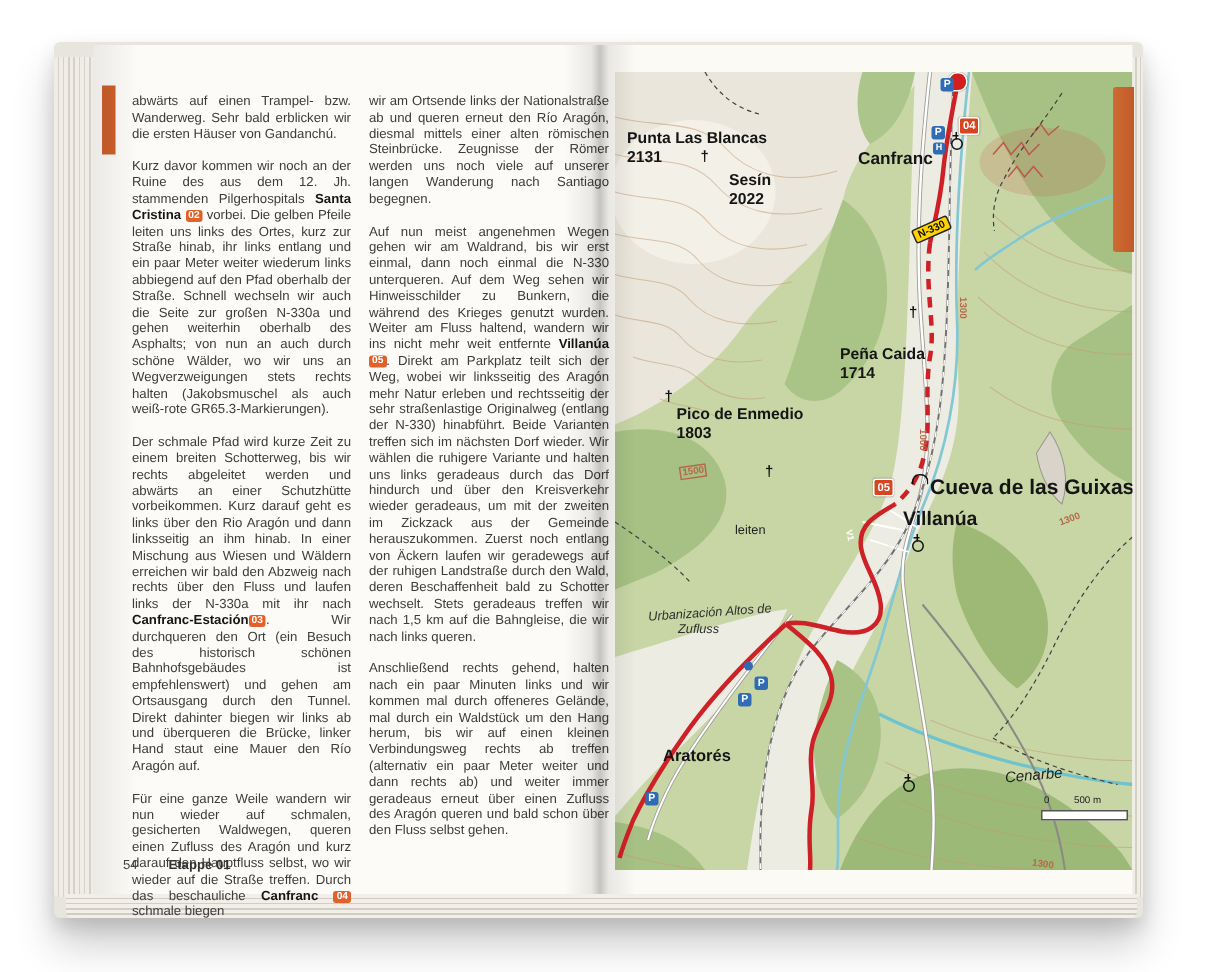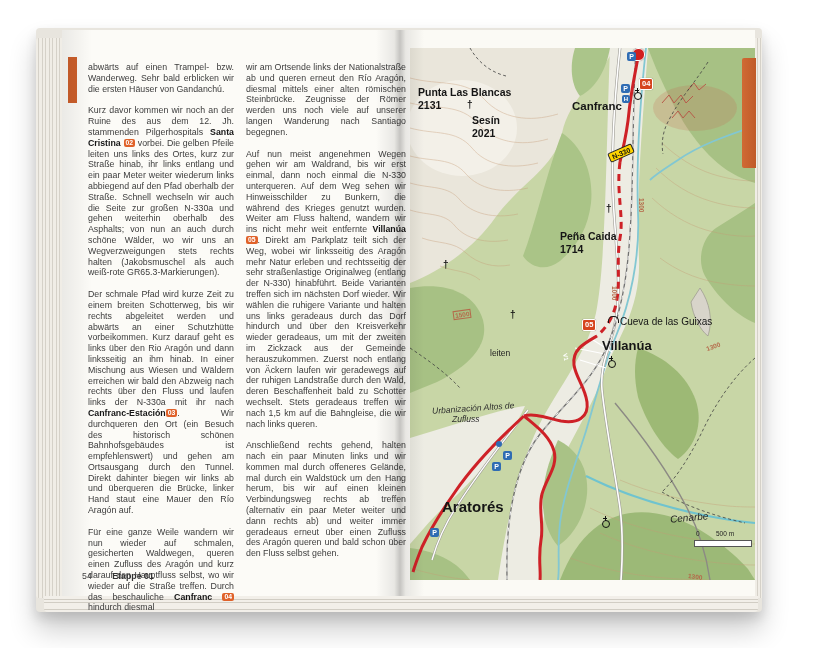--- a/index.html
+++ b/index.html
@@ -69,40 +69,40 @@
   .variant{position:absolute;color:#fff;font-size:6px;font-weight:bold;transform:rotate(78deg);}
   .pin{position:absolute;width:11px;height:11px;background:#d11f1f;border:1.5px solid #fff;
     border-radius:6px 6px 6px 1px;box-shadow:0 0 1px rgba(0,0,0,.5);}
   .scale{position:absolute;font-size:6.5px;color:#222;}
   .scale-bar{position:absolute;width:56px;height:5px;background:#fff;border:1px solid #555;}
   .tab{position:absolute;left:706px;top:30px;width:14px;height:110px;z-index:28;
     background:linear-gradient(90deg,#d06a34,#c05a28);border-radius:2px 0 0 2px;}
   .urban{font-style:italic;font-size:8.5px;color:#2e2e2e;font-weight:normal;}
   .cenarbe{font-style:italic;font-size:10px;color:#222;font-weight:normal;}
   .oquedad{font-size:8.5px;font-weight:normal;color:#222;}
-  .cueva{font-weight:normal;font-size:10px;}
+  .cueva{font-weight:bold;font-size:14px;}
 </style>
 </head>
 <body>
 
 <div class="book">
   <div class="stack-l"></div>
   <div class="stack-r"></div>
   <div class="stack-b"></div>
 
   <div class="page-left"></div>
   <div class="page-right"></div>
 
   <div class="chapter-bar"></div>
 
   <div class="col col1">
     <p><span>abwärts auf einen Trampel- bzw. Wanderweg. Sehr bald erblicken wir die ersten Häuser von Gandanchú.</span></p>
     <p><span>Kurz davor kommen wir noch an der Ruine des aus dem 12. Jh. stammenden Pilgerhospitals </span><span class="b">Santa Cristina</span><span> </span><span class="badge">02</span><span> vorbei. Die gelben Pfeile leiten uns links des Ortes, kurz zur Straße hinab, ihr links entlang und ein paar Meter weiter wiederum links abbiegend auf den Pfad oberhalb der Straße. Schnell wechseln wir auch die Seite zur großen N-330a und gehen weiterhin oberhalb des Asphalts; von nun an auch durch schöne Wälder, wo wir uns an Wegverzweigungen stets rechts halten (Jakobsmuschel als auch weiß-rote GR65.3-Markierungen).</span></p>
     <p><span>Der schmale Pfad wird kurze Zeit zu einem breiten Schotterweg, bis wir rechts abgeleitet werden und abwärts an einer Schutzhütte vorbeikommen. Kurz darauf geht es links über den Rio Aragón und dann linksseitig an ihm hinab. In einer Mischung aus Wiesen und Wäldern erreichen wir bald den Abzweig nach rechts über den Fluss und laufen links der N-330a mit ihr nach </span><span class="b">Canfranc-Estación</span><span class="badge">03</span><span>. Wir durchqueren den Ort (ein Besuch des historisch schönen Bahnhofsgebäudes ist empfehlenswert) und gehen am Ortsausgang durch den Tunnel. Direkt dahinter biegen wir links ab und überqueren die Brücke, linker Hand staut eine Mauer den Río Aragón auf.</span></p>
-    <p><span>Für eine ganze Weile wandern wir nun wieder auf schmalen, gesicherten Waldwegen, queren einen Zufluss des Aragón und kurz darauf den Hauptfluss selbst, wo wir wieder auf die Straße treffen. Durch das beschauliche </span><span class="b">Canfranc</span><span> </span><span class="badge">04</span><span> hindurch diesmal</span></p>
+    <p><span>Für eine ganze Weile wandern wir nun wieder auf schmalen, gesicherten Waldwegen, queren einen Zufluss des Aragón und kurz darauf den Hauptfluss selbst, wo wir wieder auf die Straße treffen. Durch das beschauliche </span><span class="b">Canfranc</span><span> </span><span class="badge">04</span><span> schmale biegen</span></p>
   </div>
 
   <div class="col col2">
     <p><span>wir am Ortsende links der Nationalstraße ab und queren erneut den Río Aragón, diesmal mittels einer alten römischen Steinbrücke. Zeugnisse der Römer werden uns noch viele auf unserer langen Wanderung nach Santiago begegnen.</span></p>
     <p><span>Auf nun meist angenehmen Wegen gehen wir am Waldrand, bis wir erst einmal, dann noch einmal die N-330 unterqueren. Auf dem Weg sehen wir Hinweisschilder zu Bunkern, die während des Krieges genutzt wurden. Weiter am Fluss haltend, wandern wir ins nicht mehr weit entfernte </span><span class="b">Villanúa</span><span> </span><span class="badge">05</span><span>. Direkt am Parkplatz teilt sich der Weg, wobei wir linksseitig des Aragón mehr Natur erleben und rechtsseitig der sehr straßenlastige Originalweg (entlang der N-330) hinabführt. Beide Varianten treffen sich im nächsten Dorf wieder. Wir wählen die ruhigere Variante und halten uns links geradeaus durch das Dorf hindurch und über den Kreisverkehr wieder geradeaus, um mit der zweiten im Zickzack aus der Gemeinde herauszukommen. Zuerst noch entlang von Äckern laufen wir geradewegs auf der ruhigen Landstraße durch den Wald, deren Beschaffenheit bald zu Schotter wechselt. Stets geradeaus treffen wir nach 1,5 km auf die Bahngleise, die wir nach links queren.</span></p>
     <p><span>Anschließend rechts gehend, halten nach ein paar Minuten links und wir kommen mal durch offeneres Gelände, mal durch ein Waldstück um den Hang herum, bis wir auf einen kleinen Verbindungsweg rechts ab treffen (alternativ ein paar Meter weiter und dann rechts ab) und weiter immer geradeaus erneut über einen Zufluss des Aragón queren und bald schon über den Fluss selbst gehen.</span></p>
   </div>
 
   <div class="footer">
     <span class="pnum">54</span>
@@ -196,37 +196,41 @@
     <div class="p-icon" style="left:211px;top:36px;">P</div>
     <div class="h-icon" style="left:212px;top:47px;">H</div>
     <div class="badge-map" style="left:229px;top:30px;">04</div>
     <span class="church" style="left:224px;top:44px;"></span>
 
     <div class="mlabel" style="left:8px;top:34px;">
       <span class="peak-name">Punta Las Blancas</span>
       <span class="peak-elev">2131</span>
     </div>
     <span class="cross" style="left:57px;top:52px;">†</span>
-    <div class="mlabel" style="left:62px;top:62px;">
+    <div class="mlabel" style="left:76px;top:62px;">
       <span class="peak-name">Sesín</span>
-      <span class="peak-elev">2021</span>
+      <span class="peak-elev">2022</span>
     </div>
     <div class="mlabel place" style="left:162px;top:52px;font-size:11.5px;">Canfranc</div>
 
     <div class="roadsign" style="left:198px;top:100px;">N-330</div>
 
     <span class="cross" style="left:196px;top:156px;">†</span>
     <div class="mlabel" style="left:150px;top:178px;">
       <span class="peak-name">Peña Caida</span>
       <span class="peak-elev">1714</span>
     </div>
     <div class="contour-label vert" style="left:228px;top:150px;">1300</div>
     <div class="contour-label vert" style="left:201px;top:238px;">1000</div>
 
     <span class="cross" style="left:33px;top:212px;">†</span>
+    <div class="mlabel" style="left:41px;top:218px;">
+      <span class="peak-name">Pico de Enmedio</span>
+      <span class="peak-elev">1803</span>
+    </div>
     <div class="contour-label" style="left:43px;top:262px;border:0.5px solid #b5694a;padding:0 1px;transform:rotate(-8deg);">1500</div>
 
     <span class="cross" style="left:100px;top:262px;">†</span>
     <div class="mlabel oquedad" style="left:80px;top:300px;">leiten</div>
 
     <div class="badge-map" style="left:172px;top:271px;">05</div>
     <span class="cave-icon" style="left:198px;top:268px;"></span>
     <div class="mlabel cueva" style="left:210px;top:268px;">Cueva de las Guixas</div>
 
     <div class="mlabel place" style="left:192px;top:290px;font-size:13px;">Villanúa</div>
@@ -234,21 +238,21 @@
     <div class="contour-label rot-a" style="left:296px;top:295px;">1300</div>
     <div class="variant" style="left:152px;top:306px;">V1</div>
 
     <div class="mlabel urban" style="left:22px;top:355px;transform:rotate(-4deg);">Urbanización Altos de</div>
     <div class="mlabel urban" style="left:42px;top:366px;">Zufluss</div>
 
     <div class="dot-icon" style="left:86px;top:393px;"></div>
     <div class="p-icon" style="left:93px;top:403px;">P</div>
     <div class="p-icon" style="left:82px;top:414px;">P</div>
 
-    <div class="mlabel place" style="left:32px;top:450px;font-size:15px;">Aratorés</div>
+    <div class="mlabel place" style="left:32px;top:450px;font-size:11px;">Aratorés</div>
     <div class="p-icon" style="left:20px;top:480px;">P</div>
     <span class="church" style="left:192px;top:472px;"></span>
 
     <div class="mlabel cenarbe" style="left:260px;top:464px;transform:rotate(-5deg);">Cenarbe</div>
 
     <div class="scale" style="left:286px;top:482px;">0</div>
     <div class="scale" style="left:306px;top:482px;">500 m</div>
     <div class="scale-bar" style="left:284px;top:492px;"></div>
 
     <div class="contour-label rot-b" style="left:278px;top:525px;">1300</div>

